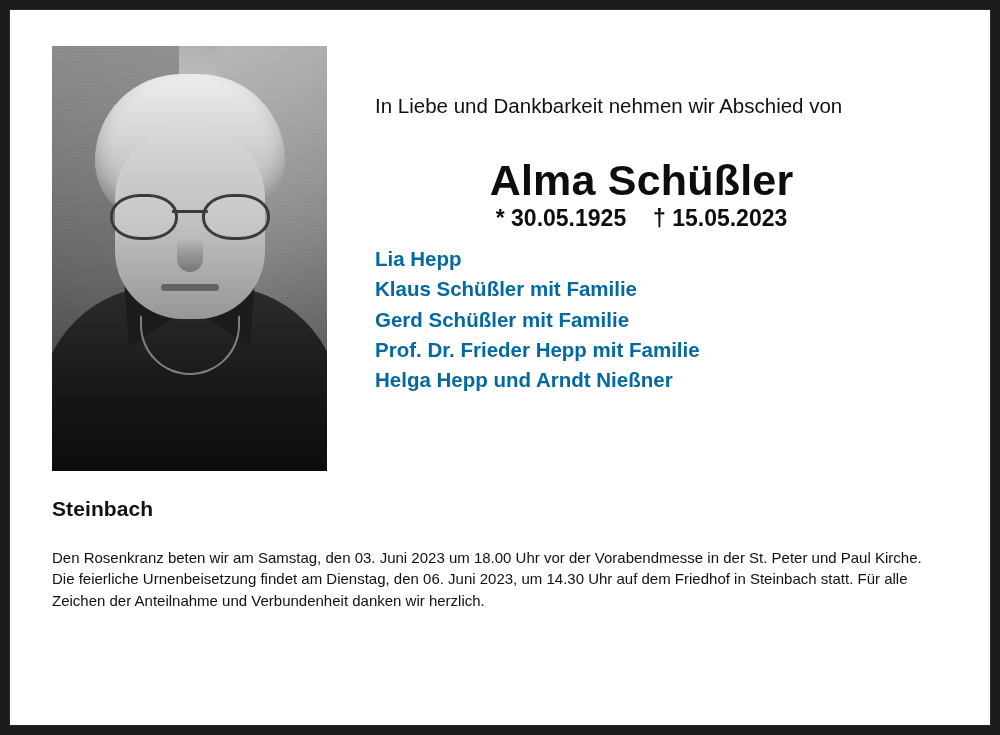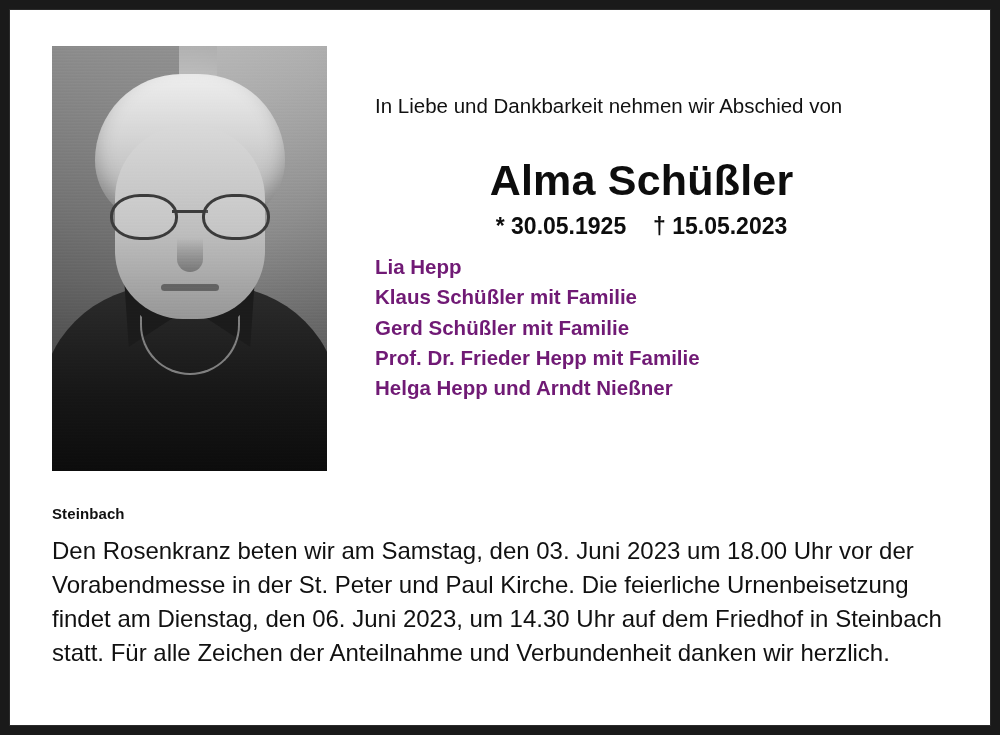--- a/index.html
+++ b/index.html
@@ -179,22 +179,22 @@
   }
   .portrait .grain {
     position: absolute;
     inset: 0;
     background:
       repeating-linear-gradient(0deg, rgba(255,255,255,.03) 0px, rgba(0,0,0,.03) 2px, rgba(255,255,255,.02) 3px);
     mix-blend-mode: overlay;
   }
 
   .place {
-    margin-top: 34px;
-    font-size: 15px;
+    margin-top: 26px;
+    font-size: 21px;
     font-weight: bold;
     color: #111;
     letter-spacing: .1px;
   }
 
   .text-col {
     flex: 1 1 auto;
     padding-left: 48px;
     padding-top: 2px;
   }
@@ -219,21 +219,20 @@
     margin-top: 36px;
     font-size: 43px;
     font-weight: bold;
     letter-spacing: .2px;
     color: #0d0d0d;
     text-align: center;
     padding-right: 40px;
   }
 
   .dates {
-    margin-top: 8px;
     font-size: 23px;
     font-weight: bold;
     color: #0d0d0d;
     text-align: center;
     padding-right: 40px;
   }
   .dates .sep { display: inline-block; width: 14px; }
 
   .mourning-label {
     margin-top: 26px;
@@ -241,26 +240,26 @@
     color: #111;
   }
 
   .mourners {
     margin-top: 12px;
   }
   .mourner {
     font-size: 20.5px;
     font-weight: bold;
     line-height: 1.47;
-    color: #701a75;
+    color: #0369a1;
   }
 
   .footer {
-    margin-top: 12px;
-    font-size: 24px;
+    margin-top: 26px;
+    font-size: 15px;
     line-height: 1.42;
     color: #111;
     text-align: left;
   }
 </style>
 </head>
 <body>
 
 <div class="obituary">
   <div class="inner">

